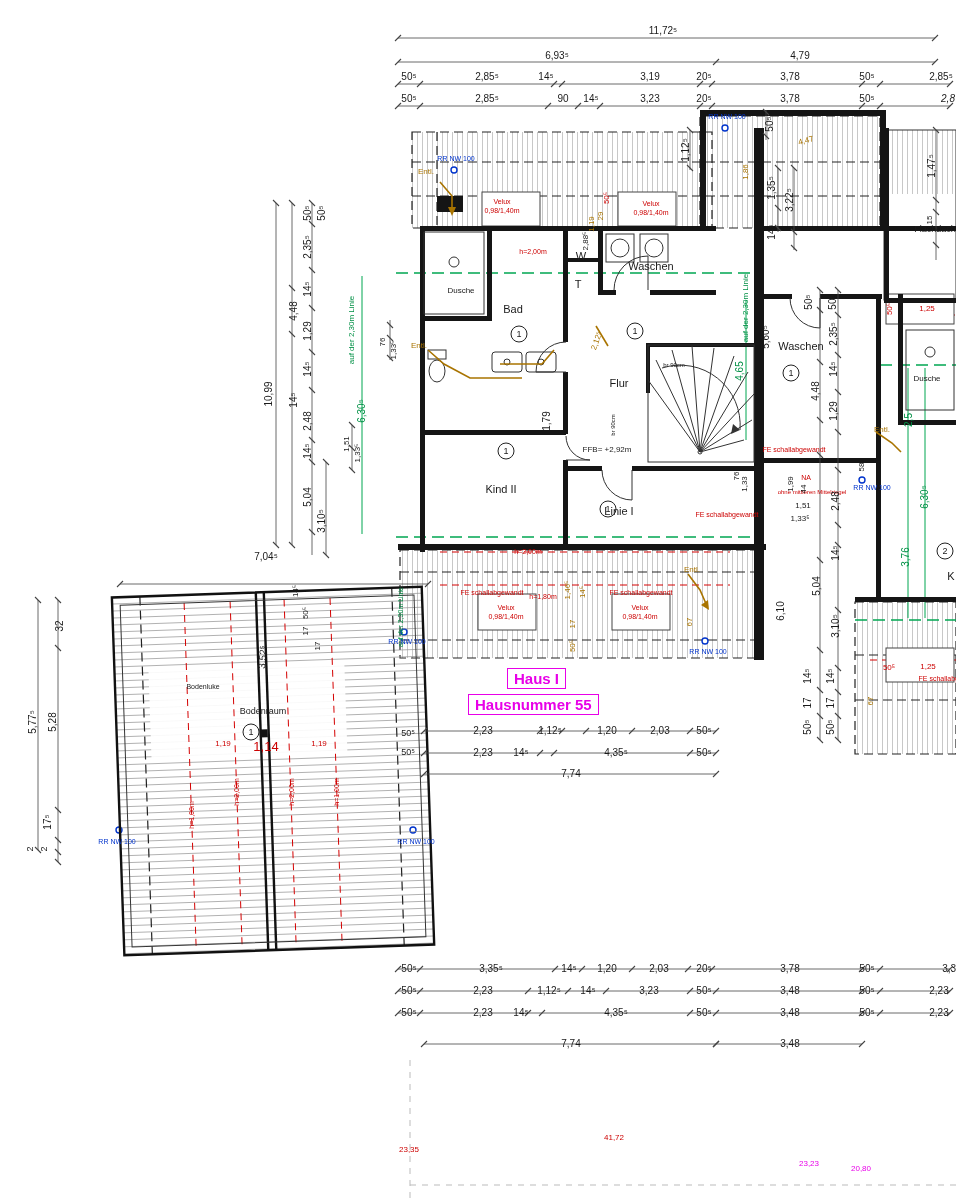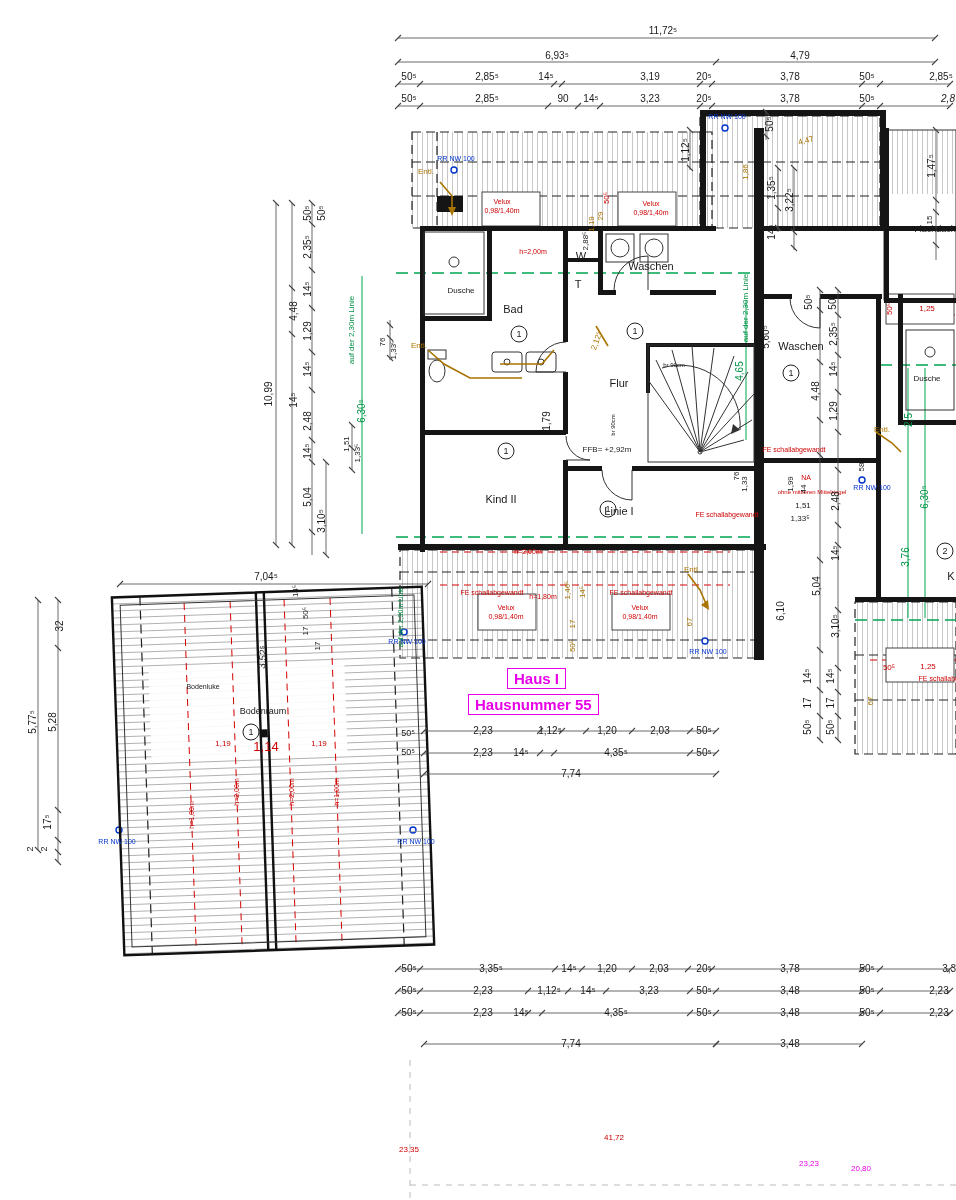--- a/index.html
+++ b/index.html
@@ -459,21 +459,21 @@
       <div class="lbl c-dim" style="left: 801px; top: 346px; font-size: 11px; transform: translate(-50%, -50%) rotate(0deg);">Waschen</div>
       <div class="lbl c-dim" style="left: 766px; top: 337px; font-size: 10px; transform: translate(-50%, -50%) rotate(-90deg);">5,60⁵</div>
       <div class="lbl c-dim" style="left: 809px; top: 302px; font-size: 10px; transform: translate(-50%, -50%) rotate(-90deg);">50⁵</div>
       <div class="lbl c-dim" style="left: 833px; top: 302px; font-size: 10px; transform: translate(-50%, -50%) rotate(-90deg);">50⁵</div>
       <div class="lbl c-dim" style="left: 834px; top: 334px; font-size: 10px; transform: translate(-50%, -50%) rotate(-90deg);">2,35⁵</div>
       <div class="lbl c-dim" style="left: 834px; top: 369px; font-size: 10px; transform: translate(-50%, -50%) rotate(-90deg);">14⁵</div>
       <div class="lbl c-dim" style="left: 816px; top: 391px; font-size: 10px; transform: translate(-50%, -50%) rotate(-90deg);">4,48</div>
       <div class="lbl c-dim" style="left: 834px; top: 411px; font-size: 10px; transform: translate(-50%, -50%) rotate(-90deg);">1,29</div>
       <div class="lbl c-dim" style="left: 547px; top: 421px; font-size: 10px; transform: translate(-50%, -50%) rotate(-90deg);">1,79</div>
       <div class="lbl c-dim" style="left: 607px; top: 450px; font-size: 8px; transform: translate(-50%, -50%) rotate(0deg);">FFB= +2,92m</div>
-      <div class="lbl c-dim" style="left: 501px; top: 489px; font-size: 11px; transform: translate(-50%, -50%) rotate(0deg); margin-top: 10px;">Kind II</div>
+      <div class="lbl c-dim" style="left: 501px; top: 489px; font-size: 11px; transform: translate(-50%, -50%) rotate(0deg);">Kind II</div>
       <div class="lbl c-dim" style="left: 619px; top: 511px; font-size: 11px; transform: translate(-50%, -50%) rotate(0deg);">Linie I</div>
       <div class="lbl c-red" style="left: 794px; top: 449px; font-size: 7px; transform: translate(-50%, -50%) rotate(0deg);">FE schallabgewandt</div>
       <div class="lbl c-red" style="left: 727px; top: 514px; font-size: 7px; transform: translate(-50%, -50%) rotate(0deg);">FE schallabgewandt</div>
       <div class="lbl c-red" style="left: 806px; top: 477px; font-size: 7px; transform: translate(-50%, -50%) rotate(0deg);">NA</div>
       <div class="lbl c-red" style="left: 812px; top: 492px; font-size: 6px; transform: translate(-50%, -50%) rotate(0deg);">ohne mittleren Mittelriegel</div>
       <div class="lbl c-blue" style="left: 872px; top: 487px; font-size: 7px; transform: translate(-50%, -50%) rotate(0deg);">RR NW 100</div>
       <div class="lbl c-dim" style="left: 791px; top: 484px; font-size: 8px; transform: translate(-50%, -50%) rotate(-90deg);">1,99</div>
       <div class="lbl c-dim" style="left: 804px; top: 489px; font-size: 8px; transform: translate(-50%, -50%) rotate(-90deg);">44</div>
       <div class="lbl c-dim" style="left: 737px; top: 476px; font-size: 8px; transform: translate(-50%, -50%) rotate(-90deg);">76</div>
       <div class="lbl c-dim" style="left: 745px; top: 484px; font-size: 8px; transform: translate(-50%, -50%) rotate(-90deg);">1,33</div>
@@ -519,21 +519,21 @@
       <div class="lbl c-dim" style="left: 808px; top: 676px; font-size: 10px; transform: translate(-50%, -50%) rotate(-90deg);">14⁵</div>
       <div class="lbl c-dim" style="left: 808px; top: 703px; font-size: 10px; transform: translate(-50%, -50%) rotate(-90deg);">17</div>
       <div class="lbl c-dim" style="left: 808px; top: 727px; font-size: 10px; transform: translate(-50%, -50%) rotate(-90deg);">50⁵</div>
       <div class="lbl c-dim" style="left: 831px; top: 676px; font-size: 10px; transform: translate(-50%, -50%) rotate(-90deg);">14⁵</div>
       <div class="lbl c-dim" style="left: 831px; top: 703px; font-size: 10px; transform: translate(-50%, -50%) rotate(-90deg);">17</div>
       <div class="lbl c-dim" style="left: 831px; top: 727px; font-size: 10px; transform: translate(-50%, -50%) rotate(-90deg);">50⁵</div>
       <div class="lbl c-red" style="left: 889px; top: 668px; font-size: 8px; transform: translate(-50%, -50%) rotate(0deg);">50⁵</div>
       <div class="lbl c-red" style="left: 928px; top: 667px; font-size: 8px; transform: translate(-50%, -50%) rotate(0deg);">1,25</div>
       <div class="lbl c-red" style="left: 944px; top: 678px; font-size: 7px; transform: translate(-50%, -50%) rotate(0deg);">FE schallabgew.</div>
       <div class="lbl c-orange" style="left: 871px; top: 701px; font-size: 8px; transform: translate(-50%, -50%) rotate(-90deg);">67</div>
-      <div class="lbl c-dim" style="left: 266px; top: 577px; font-size: 10px; transform: translate(-50%, -50%) rotate(0deg); text-align: center;">7,04⁵</div>
+      <div class="lbl c-dim" style="left: 266px; top: 557px; font-size: 10px; transform: translate(-50%, -50%) rotate(0deg); text-align: center;">7,04⁵</div>
       <div class="lbl c-dim" style="left: 263px; top: 657px; font-size: 10px; transform: translate(-50%, -50%) rotate(-85deg);">3,52⁵</div>
       <div class="lbl c-dim" style="left: 296px; top: 591px; font-size: 8px; transform: translate(-50%, -50%) rotate(-90deg);">14⁵</div>
       <div class="lbl c-dim" style="left: 306px; top: 613px; font-size: 8px; transform: translate(-50%, -50%) rotate(-90deg);">50⁵</div>
       <div class="lbl c-dim" style="left: 306px; top: 631px; font-size: 8px; transform: translate(-50%, -50%) rotate(-90deg);">17</div>
       <div class="lbl c-dim" style="left: 318px; top: 646px; font-size: 8px; transform: translate(-50%, -50%) rotate(-90deg);">17</div>
       <div class="lbl c-dim" style="left: 203px; top: 686px; font-size: 7px; transform: translate(-50%, -50%) rotate(0deg);">Bodenluke</div>
       <div class="lbl c-dim" style="left: 263px; top: 711px; font-size: 9px; transform: translate(-50%, -50%) rotate(0deg);">Bodenraum</div>
       <div class="lbl c-red" style="left: 223px; top: 744px; font-size: 8px; transform: translate(-50%, -50%) rotate(0deg);">1,19</div>
       <div class="lbl c-red" style="left: 266px; top: 746px; font-size: 13px; transform: translate(-50%, -50%) rotate(0deg);">1,14</div>
       <div class="lbl c-red" style="left: 319px; top: 744px; font-size: 8px; transform: translate(-50%, -50%) rotate(0deg);">1,19</div>

